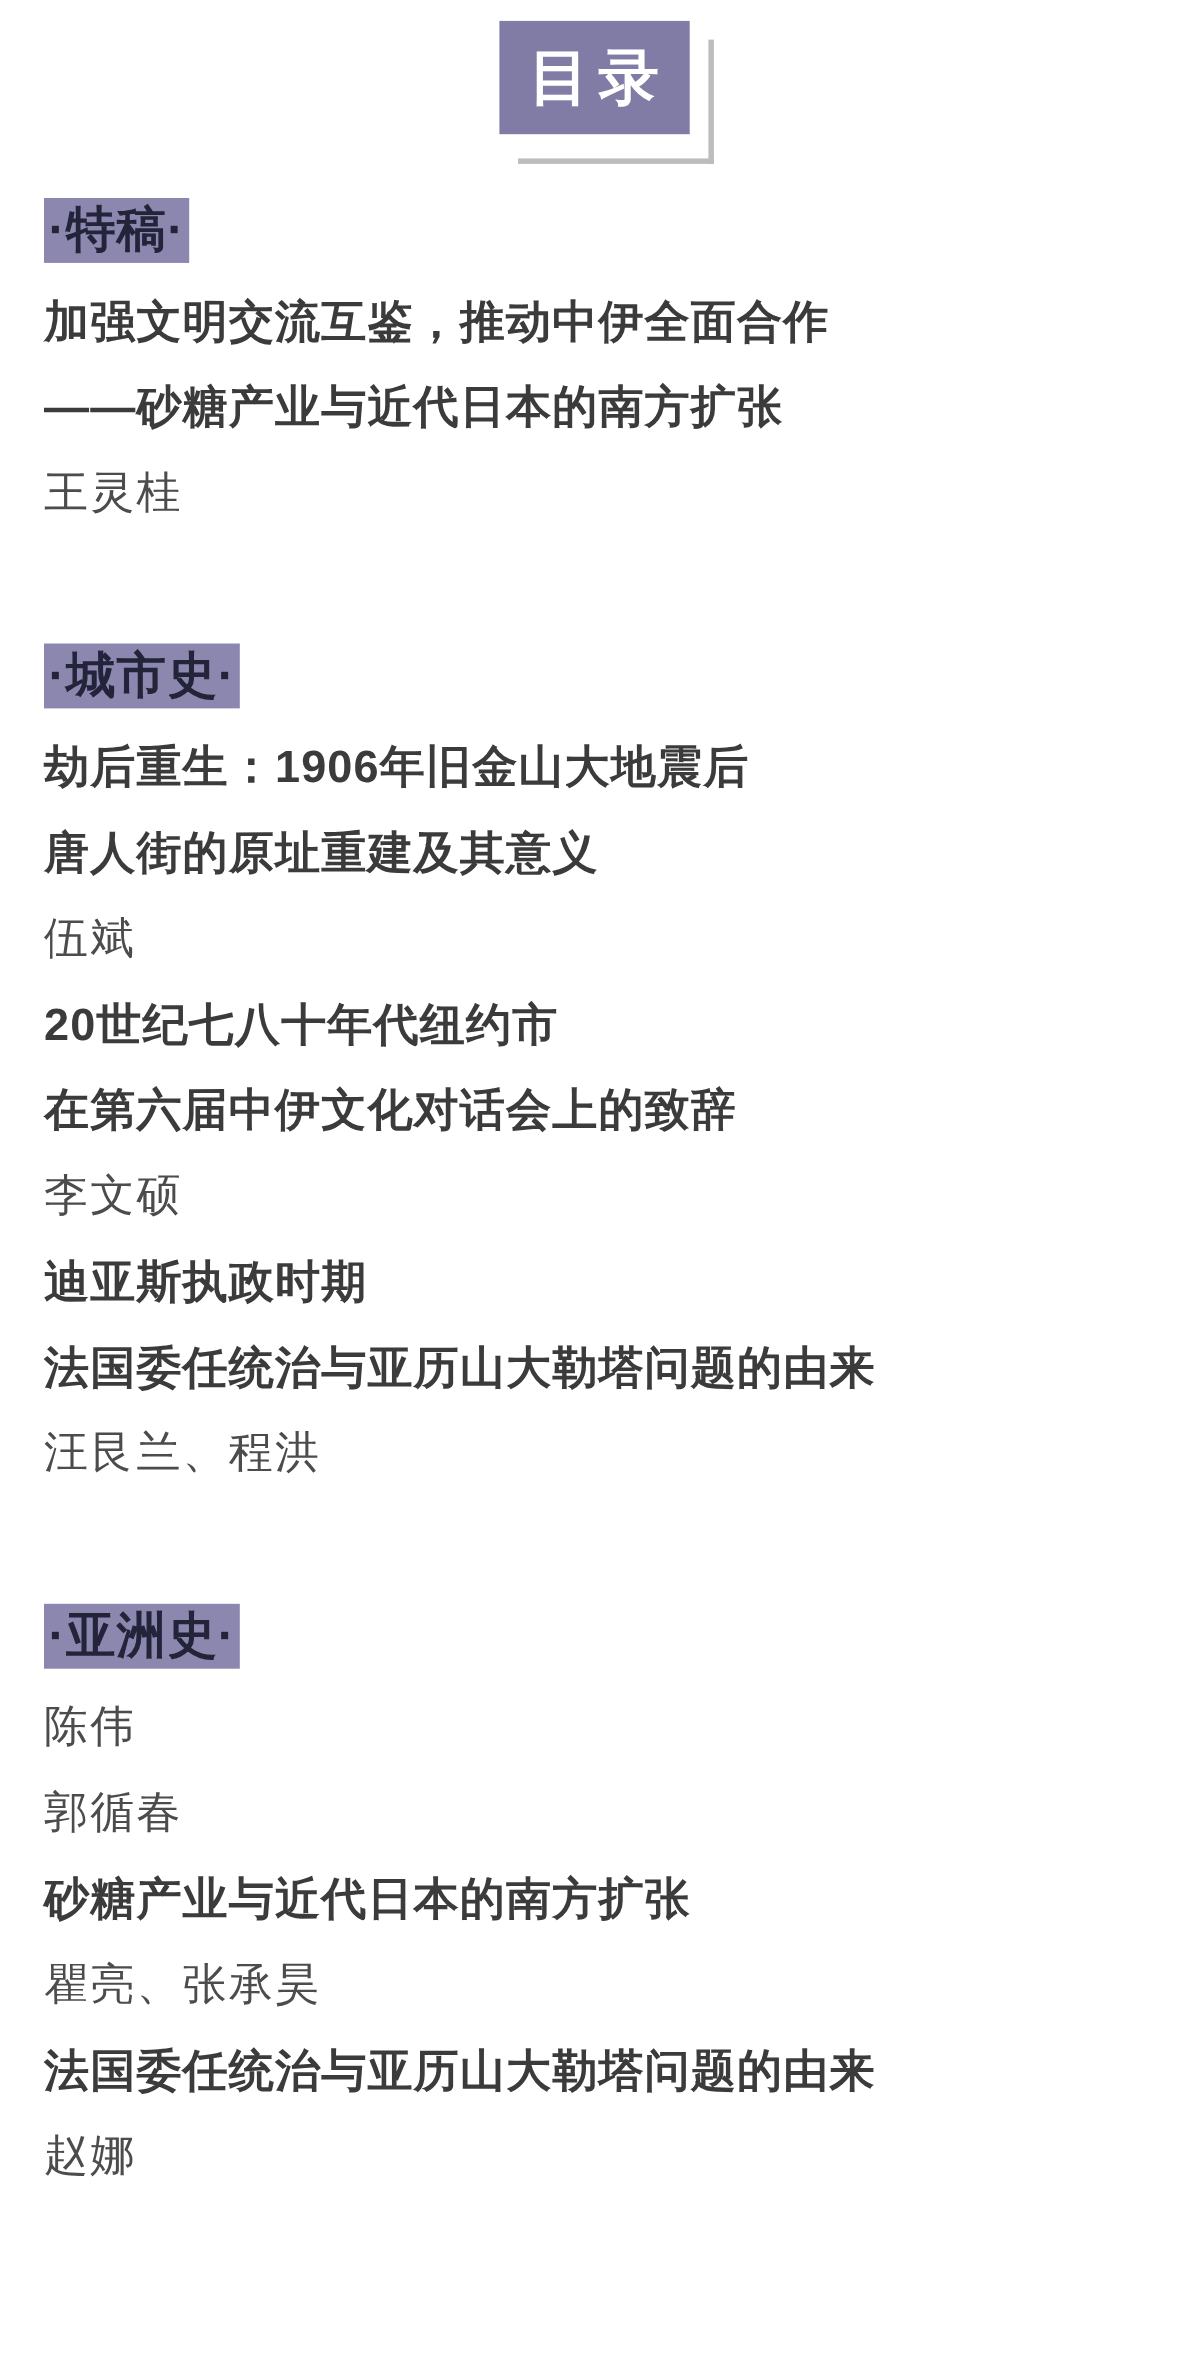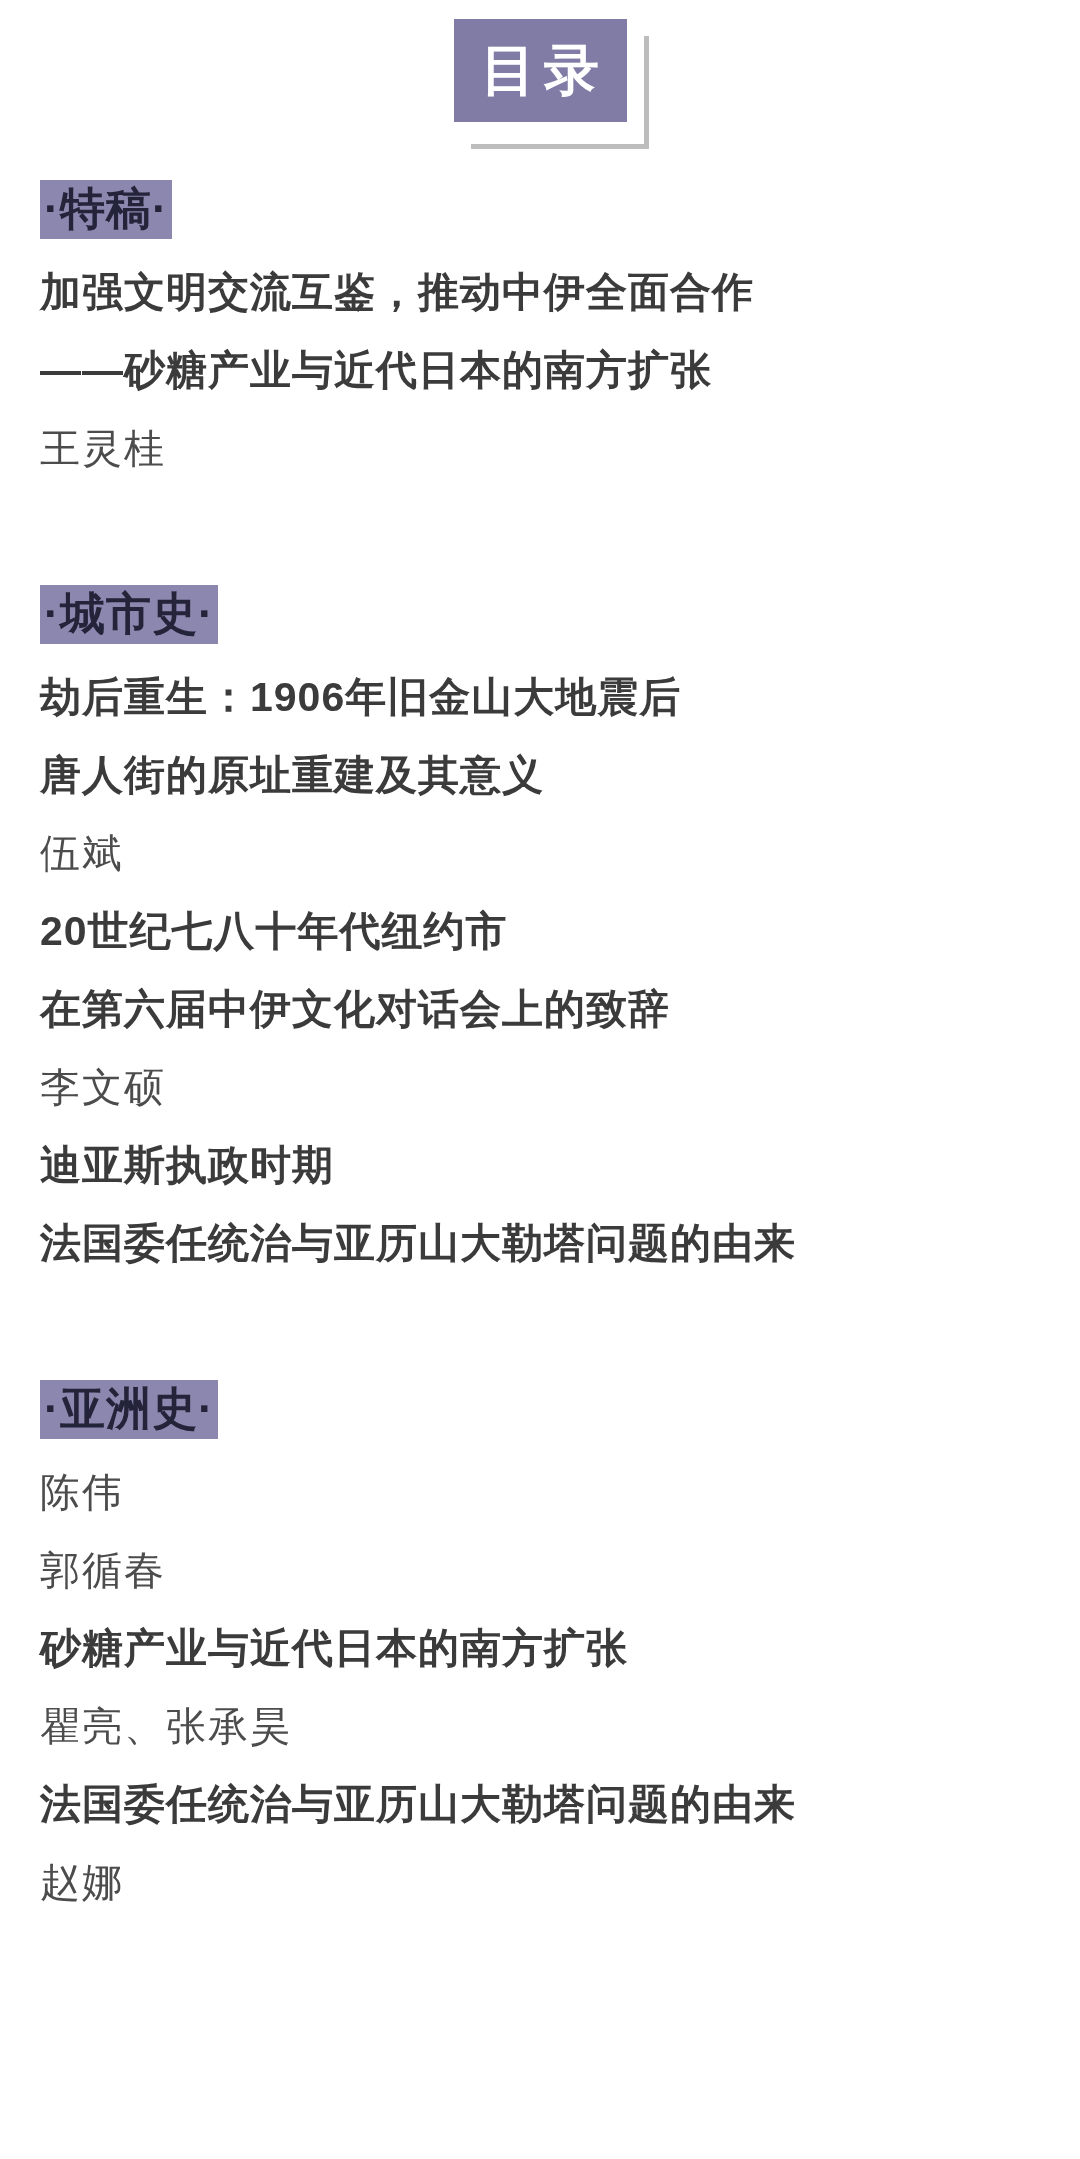--- a/index.html
+++ b/index.html
@@ -102,20 +102,21 @@
           <div class="title-line">劫后重生：1906年旧金山大地震后</div>
           <div class="title-line">唐人街的原址重建及其意义</div>
           <div class="author-line">伍斌</div>
         </article><article class="article">
           <div class="title-line">20世纪七八十年代纽约市</div>
           <div class="title-line">在第六届中伊文化对话会上的致辞</div>
           <div class="author-line">李文硕</div>
         </article><article class="article">
           <div class="title-line">迪亚斯执政时期</div>
           <div class="title-line">法国委任统治与亚历山大勒塔问题的由来</div>
+          <div class="author-line">汪艮兰、程洪</div>
         </article></section>
       <section class="toc-section"><div class="badge">·亚洲史·</div><article class="article">
           <div class="author-line">陈伟</div>
         </article><article class="article">
           <div class="author-line">郭循春</div>
         </article><article class="article">
           <div class="title-line">砂糖产业与近代日本的南方扩张</div>
           <div class="author-line">瞿亮、张承昊</div>
         </article><article class="article">
           <div class="title-line">法国委任统治与亚历山大勒塔问题的由来</div>

